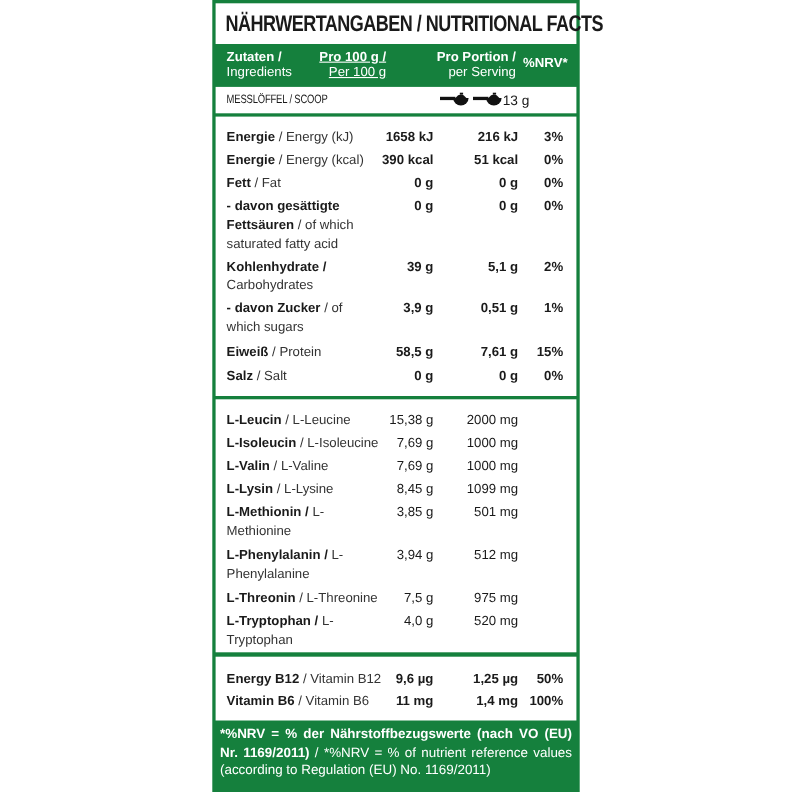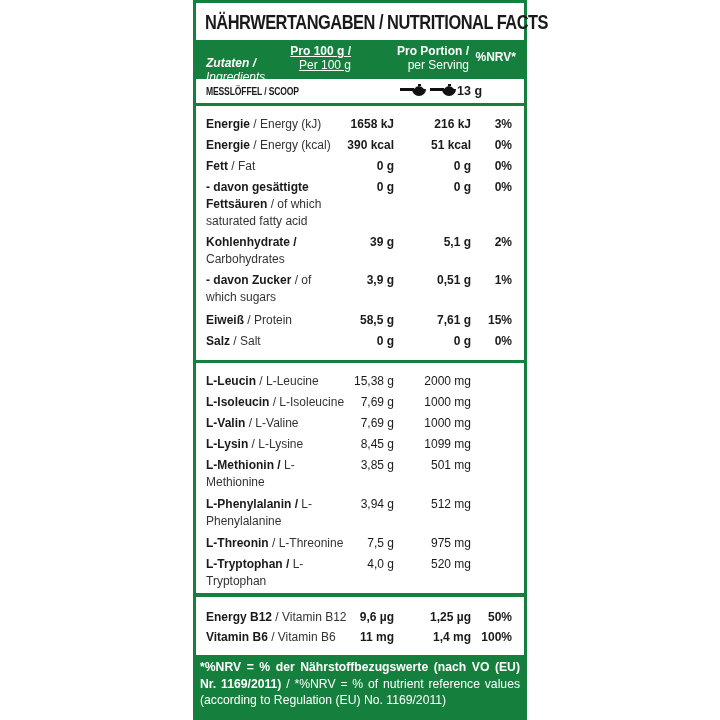--- a/index.html
+++ b/index.html
@@ -7,27 +7,27 @@
          font-family:"Liberation Sans", "DejaVu Sans", sans-serif; color:#1a1a1a; }
   .label { position:absolute; left:193px; top:0; width:334px; height:720px;
            background:#15803d; box-sizing:border-box; }
   .title { position:absolute; left:3px; top:3px; width:328px; height:37px; background:#fff;
            font-family:"Liberation Sans Narrow","Liberation Sans", sans-serif; font-weight:bold;
            font-size:20.5px; letter-spacing:-0.6px; transform-origin:left center;
            display:flex; align-items:center; box-sizing:border-box; padding-left:9px; color:#1a1a1a; }
   .title span { display:inline-block; transform:scaleX(0.80); transform-origin:left center; white-space:nowrap; }
   .hdr { position:absolute; left:3px; top:40px; width:328px; height:38px; color:#fff; font-size:12px; line-height:14px; }
   .hdr div { position:absolute; }
-  .hdr .c0 { left:10px; top:16px;font-style:italic; }
+  .hdr .c0 { left:10px; top:4px; }
   .hdr .c1 { right:173px; top:4px; text-align:right;text-decoration:underline; }
   .hdr .c2 { right:55px; top:4px; text-align:right; }
   .hdr .c3 { right:8px; top:10px; text-align:right; }
   .b { font-weight:bold; }
   .scoop { position:absolute; left:3px; top:79px; width:328px; height:24px; background:#fff;
-           font-size:11px; font-weight:bold; display:flex; align-items:center; }
+           font-size:11px; font-weight:normal; display:flex; align-items:center; }
   .scoop .lbl { margin-left:10px; transform:scaleX(0.78); transform-origin:left center; white-space:nowrap; letter-spacing:-0.2px; }
   .scoop .icons { position:absolute; left:204px; top:5px; display:flex; gap:2px; }
   .scoop .val { position:absolute; left:261px; top:5px; font-size:12.5px; }
   .sec { position:absolute; left:3px; width:328px; background:#fff; font-size:12px; }
   .row { position:absolute; left:0; width:328px; line-height:17px; }
   .row .n { position:absolute; left:10px; width:160px; }
   .row .v1 { position:absolute; right:130px; text-align:right; white-space:nowrap; }
   .row .v2 { position:absolute; right:53px; text-align:center; white-space:nowrap; }
   .row .v3 { position:absolute; right:12px; text-align:right; white-space:nowrap; }
   .row .nm { color:#333; }

